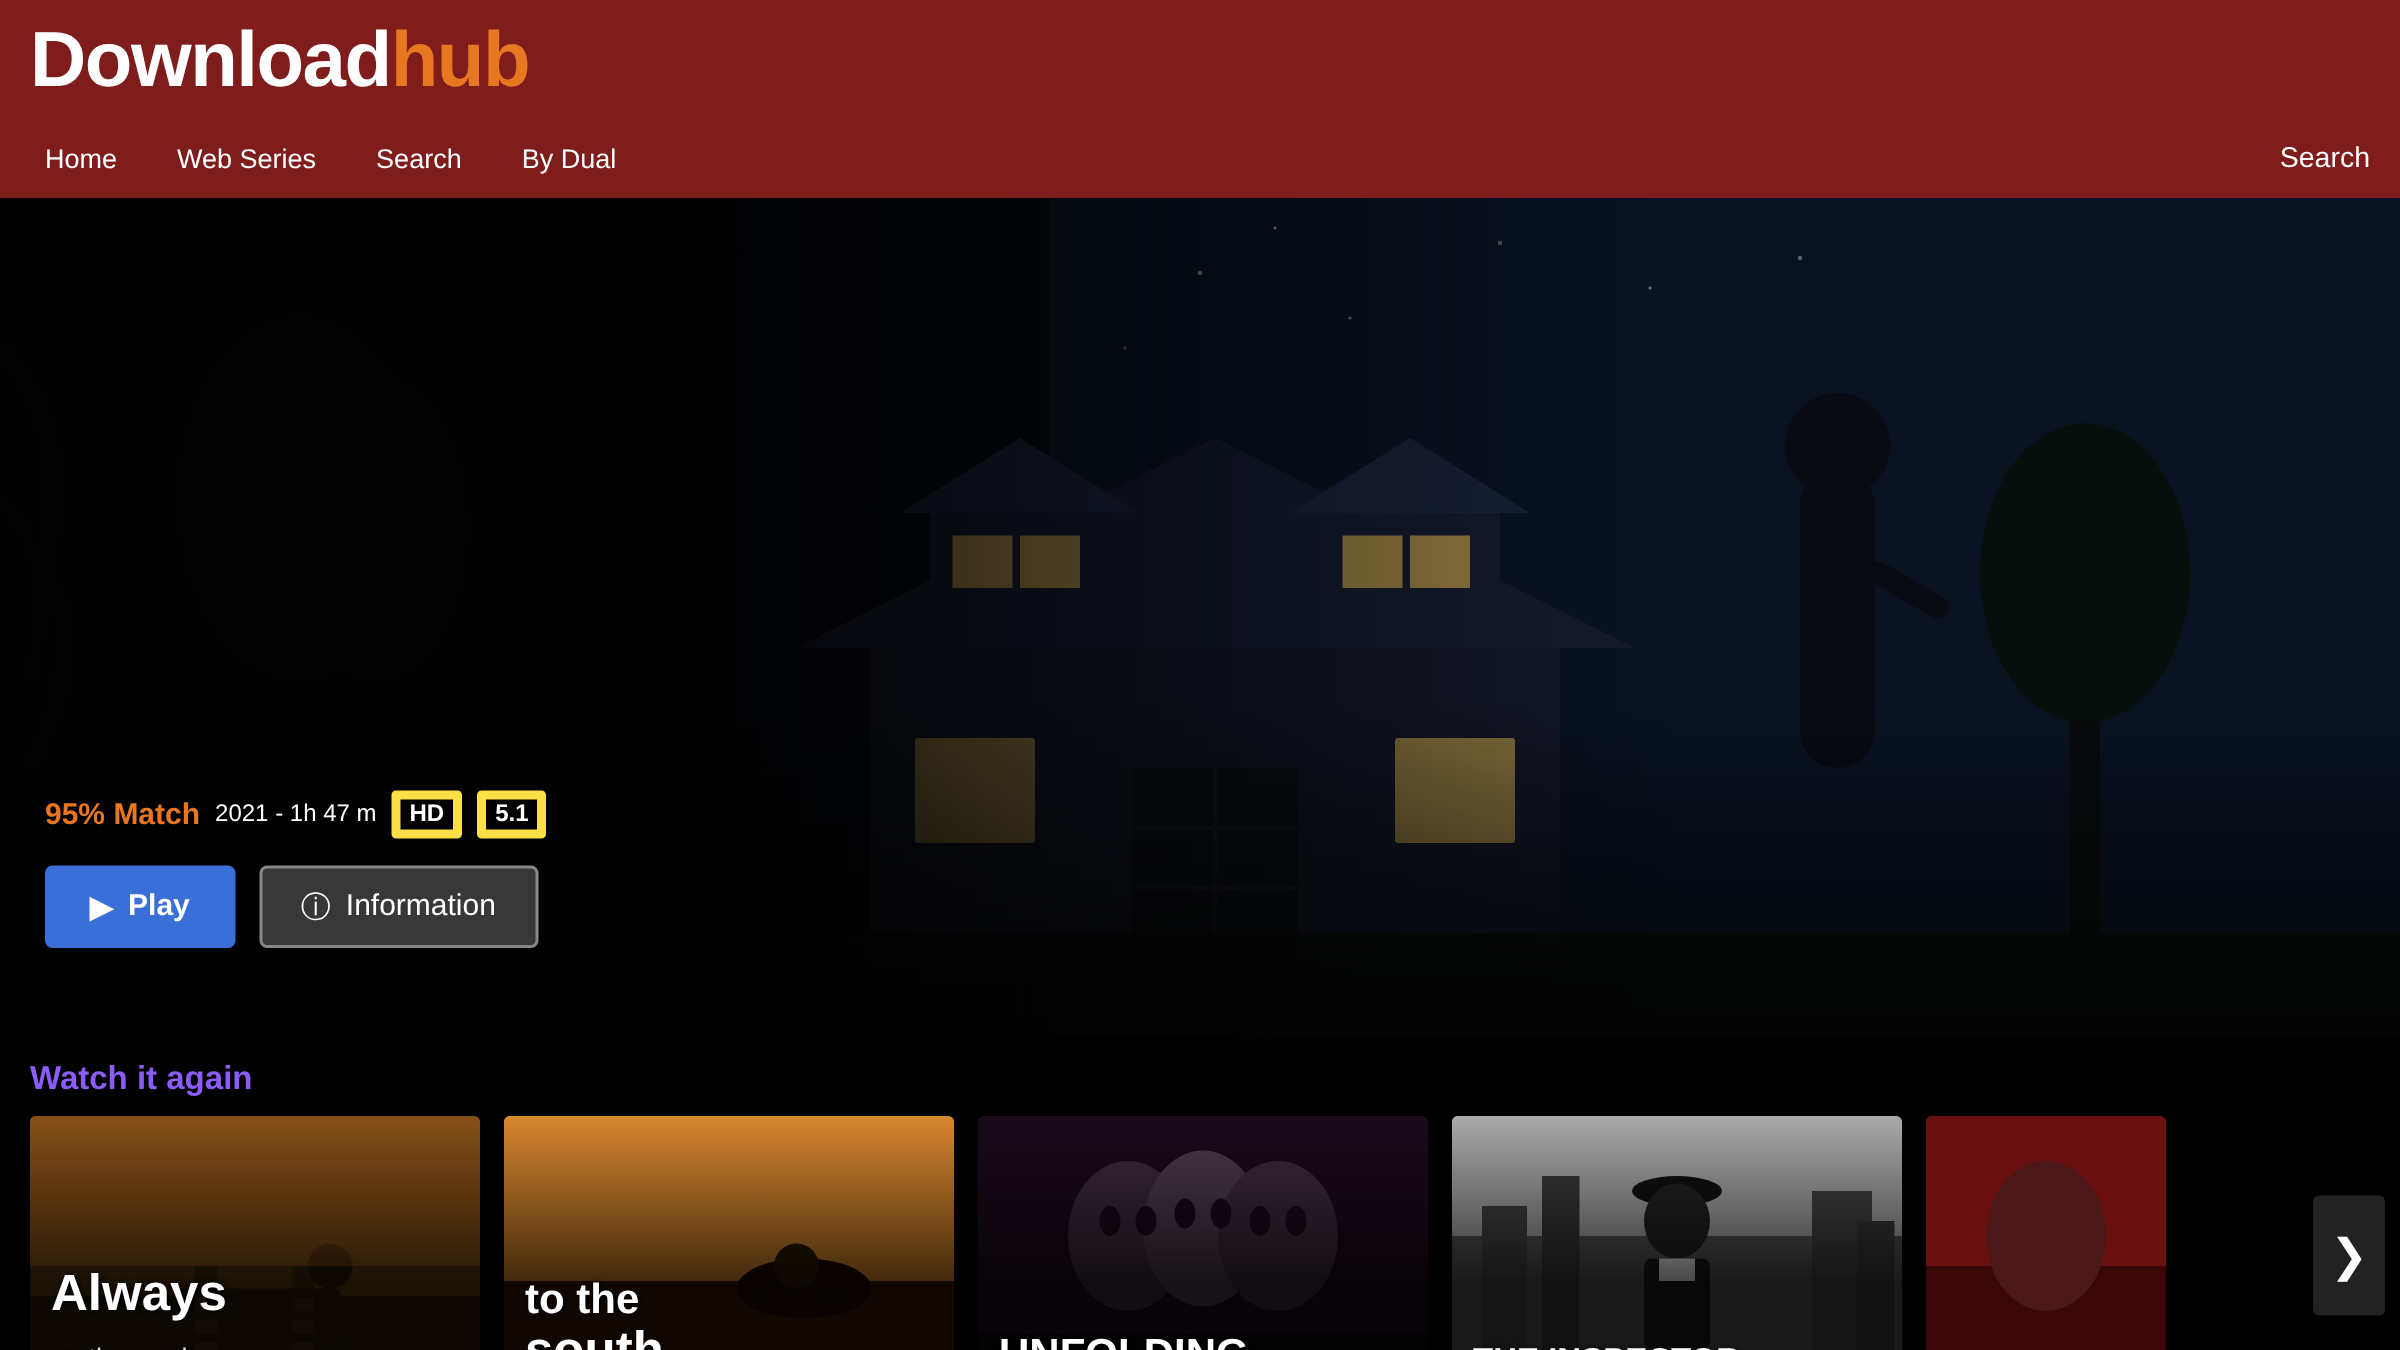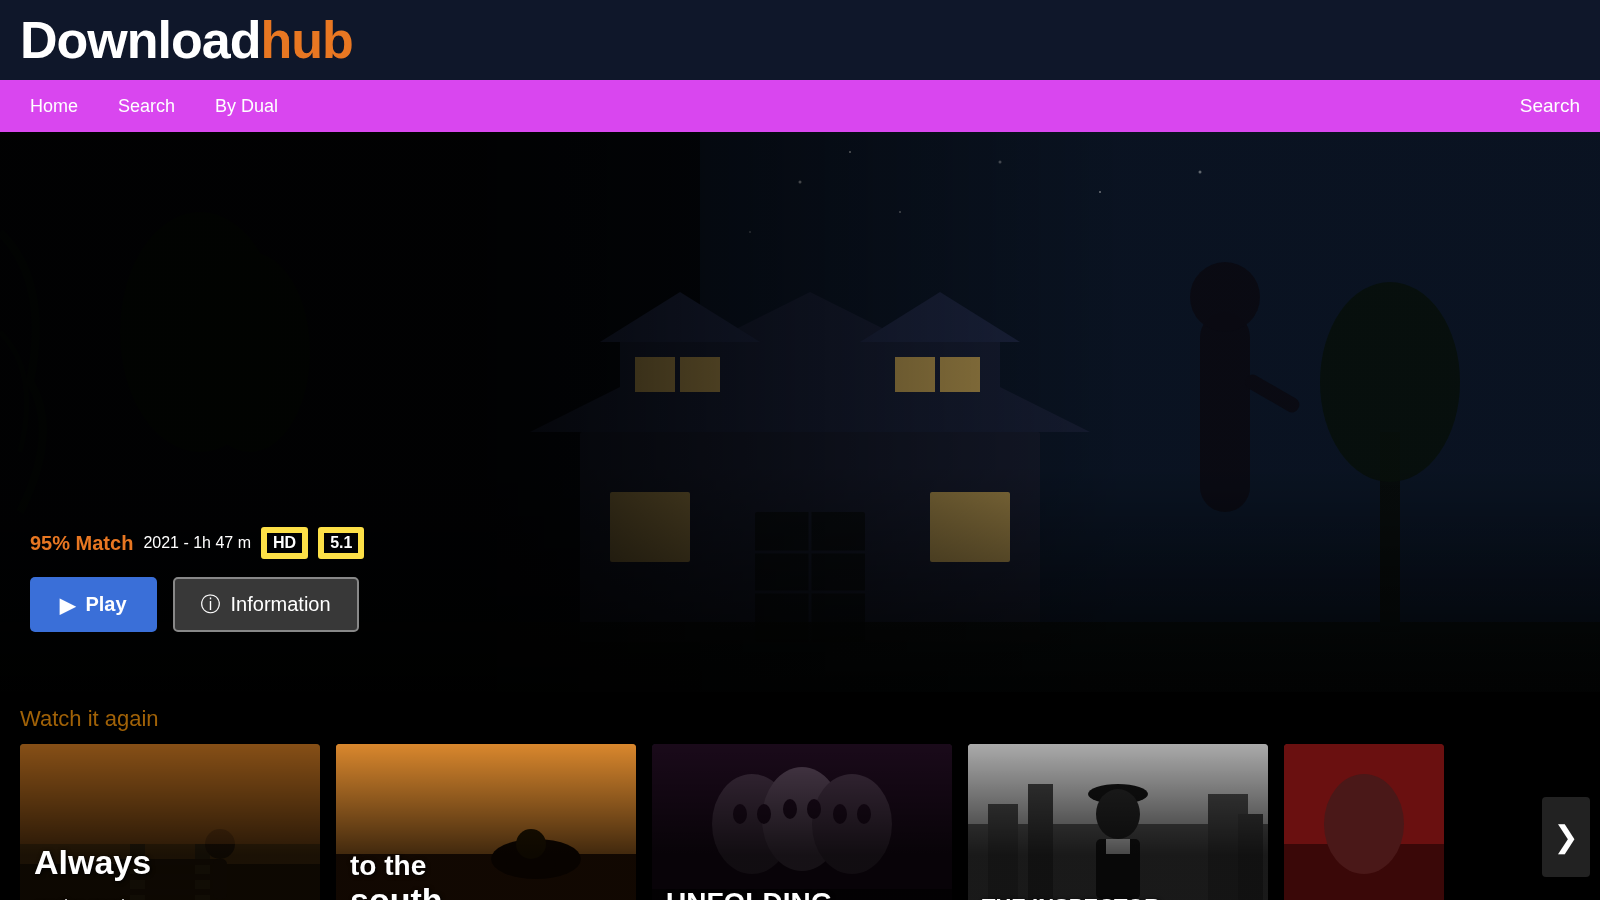--- a/index.html
+++ b/index.html
@@ -1,35 +1,35 @@
 <!DOCTYPE html>
 <html><head>
   <meta charset="utf-8">
   <style>
     * { margin: 0; padding: 0; box-sizing: border-box; }
     body { background: #000; color: #fff; font-family: Arial, sans-serif; width: 1600px; height: 900px; overflow: hidden; }
 
     
     #header {
-      background: #0f172a;
+      background: #7f1d1d;
       padding: 10px 20px;
       display: flex;
       align-items: center;
     }
     #logo {
       font-size: 52px;
       font-weight: bold;
       letter-spacing: -1px;
     }
     #logo .download { color: #fff; }
     #logo .hub { color: #e87722; }
 
     
     #nav {
-      background: #d946ef;
+      background: #7f1d1d;
       display: flex;
       align-items: center;
       padding: 0 10px;
       height: 52px;
     }
     #nav a {
       color: #fff;
       text-decoration: none;
       font-size: 18px;
       padding: 0 20px;
@@ -127,23 +127,23 @@
       gap: 10px;
     }
 
     
     #watch-again {
       background: #000;
       padding: 14px 20px 10px;
     }
     #watch-again-title {
       font-size: 22px;
-      font-weight: normal;
+      font-weight: bold;
       margin-bottom: 12px;
-      color: #a16207;
+      color: #8b5cf6;
     }
     #thumbnails {
       display: flex;
       gap: 16px;
       position: relative;
     }
     .thumb {
       flex: 0 0 300px;
       height: 185px;
       border-radius: 4px;
@@ -207,20 +207,21 @@
 <body>
 
 <div id="header">
   <div id="logo">
     <span class="download">Download</span><span class="hub">hub</span>
   </div>
 </div>
 
 <nav id="nav">
   <a href="#">Home</a>
+  <a href="#">Web Series</a>
   <a href="#">Search</a>
   <a href="#">By Dual</a>
   <div class="search-area">Search</div>
 </nav>
 
 <div id="hero">
 
   <svg id="hero-image" viewBox="0 0 1600 560" preserveAspectRatio="xMidYMid slice">
 
     <rect width="1600" height="560" fill="#0d1a2e"></rect>

